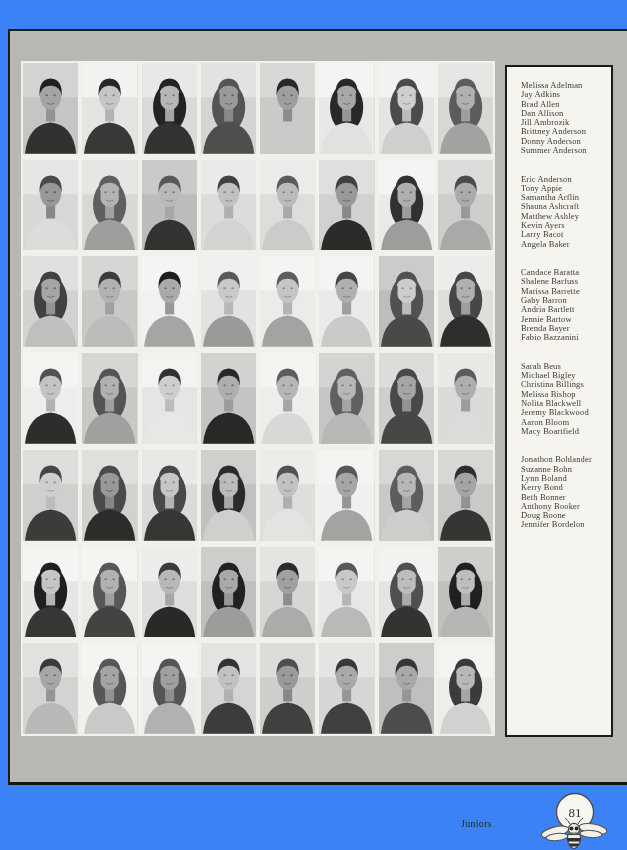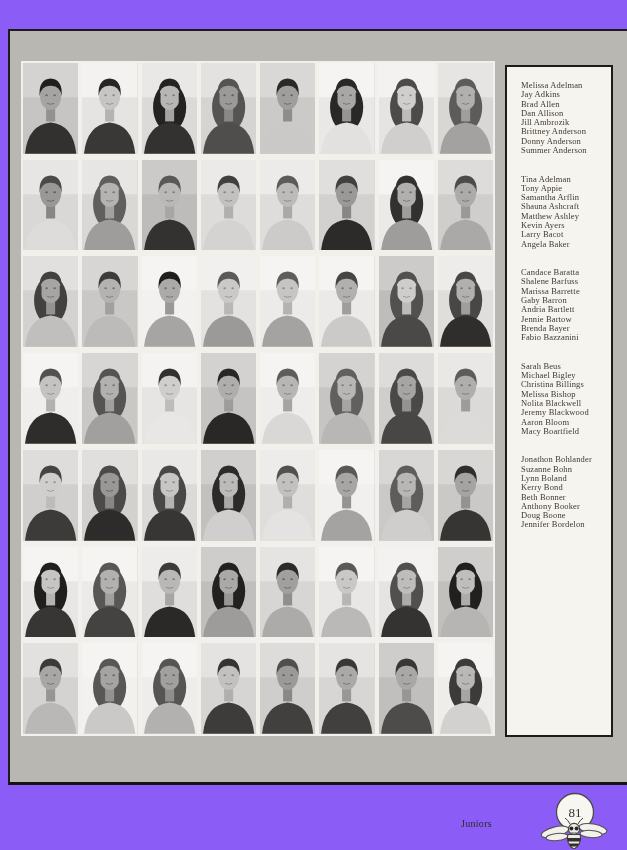--- a/index.html
+++ b/index.html
@@ -1,19 +1,19 @@
 <!DOCTYPE html>
 <html><head>
 <meta charset="utf-8">
 <style>
   html,body{margin:0;padding:0;background:#e9e8e4;}
   .page{
     position:relative;
     width:627px;height:850px;
-    background:#8b5cf6;
+    background:#3b82f6;
     overflow:hidden;
     font-family:"Liberation Serif", serif;
   }
   
   .gray-panel{
     position:absolute;
     left:8px; top:29px; right:0; bottom:65px;
     background:#b8b7b2;
     border-top:2px solid #1c1c1c;
     border-left:2px solid #1c1c1c;
@@ -901,21 +901,21 @@
         <div class="name-line">Melissa Adelman</div>
         <div class="name-line">Jay Adkins</div>
         <div class="name-line">Brad Allen</div>
         <div class="name-line">Dan Allison</div>
         <div class="name-line">Jill Ambrozik</div>
         <div class="name-line">Brittney Anderson</div>
         <div class="name-line">Donny Anderson</div>
         <div class="name-line">Summer Anderson</div>
       </div>
       <div class="name-group">
-        <div class="name-line">Tina Adelman</div>
+        <div class="name-line">Eric Anderson</div>
         <div class="name-line">Tony Appie</div>
         <div class="name-line">Samantha Arflin</div>
         <div class="name-line">Shauna Ashcraft</div>
         <div class="name-line">Matthew Ashley</div>
         <div class="name-line">Kevin Ayers</div>
         <div class="name-line">Larry Bacot</div>
         <div class="name-line">Angela Baker</div>
       </div>
       <div class="name-group">
         <div class="name-line">Candace Baratta</div>

